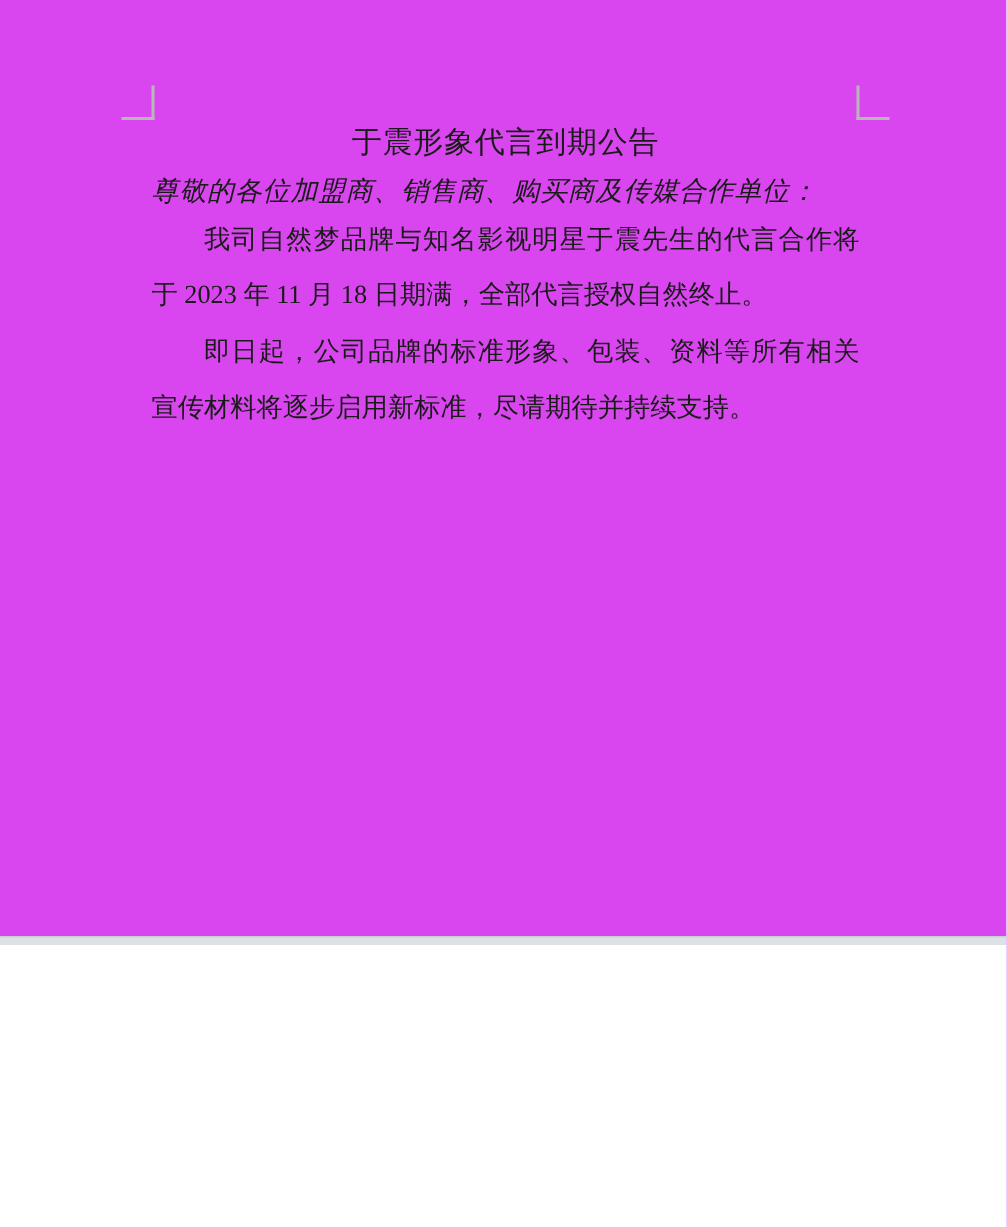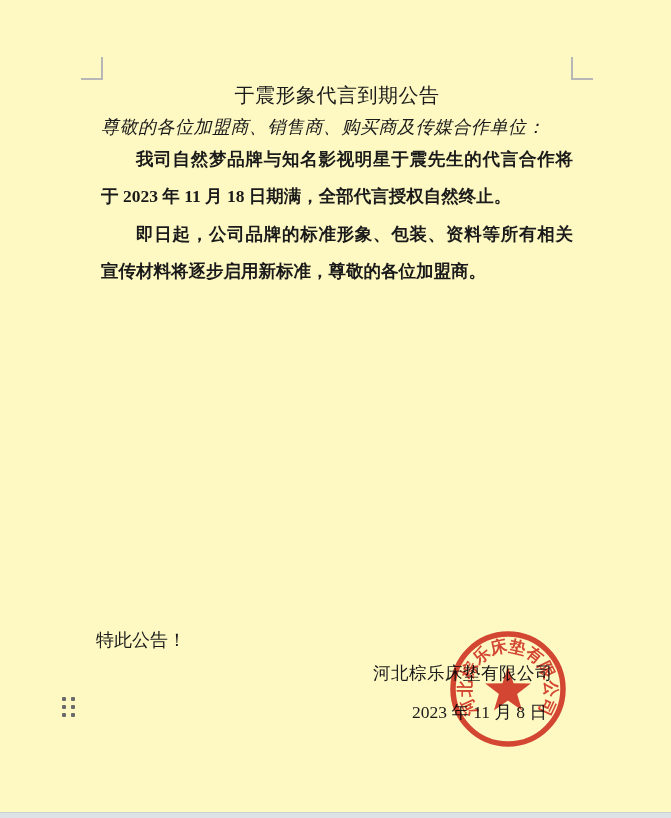--- a/index.html
+++ b/index.html
@@ -3,22 +3,22 @@
 <meta charset="utf-8">
 <style>
   html, body {
     margin: 0;
     padding: 0;
     background: #ffffff;
   }
   .page {
     position: relative;
     width: 671px;
-    height: 818px;
-    background: #fef9c3;
+    height: 630px;
+    background: #d946ef;
     overflow: hidden;
     font-family: "Liberation Serif", "DejaVu Serif", serif;
     color: #1a1a1a;
   }
   
   .crop-mark {
     position: absolute;
     width: 20px;
     height: 21px;
   }
@@ -56,21 +56,20 @@
     font-style: italic;
   }
   .doc-body {
     position: absolute;
     top: 141px;
     left: 101px;
     width: 472px;
     font-size: 17.5px;
     line-height: 37.4px;
     text-align: justify;
-    font-weight: bold;
   }
   .doc-body p {
     margin: 0;
     text-indent: 2em;
   }
   .closing {
     position: absolute;
     top: 628px;
     left: 96px;
     width: 472px;
@@ -155,21 +154,21 @@
 
   <div class="crop-mark tl"></div>
   <div class="crop-mark tr"></div>
 
   <h1 class="doc-title">于震形象代言到期公告</h1>
 
   <p class="salutation">尊敬的各位加盟商、销售商、购买商及传媒合作单位：</p>
 
   <div class="doc-body">
     <p>我司自然梦品牌与知名影视明星于震先生的代言合作将于 2023 年 11 月 18 日期满，全部代言授权自然终止。</p>
-    <p>即日起，公司品牌的标准形象、包装、资料等所有相关宣传材料将逐步启用新标准，尊敬的各位加盟商。</p>
+    <p>即日起，公司品牌的标准形象、包装、资料等所有相关宣传材料将逐步启用新标准，尽请期待并持续支持。</p>
   </div>
 
   <p class="closing">特此公告！</p>
 
   <p class="sig-company">河北棕乐床垫有限公司</p>
   <p class="sig-date">2023 年 11 月 8 日</p>
 
   <svg class="stamp" viewBox="0 0 132 132">
     <circle cx="66" cy="66" r="55" fill="none" stroke-width="5.5" stroke="#d0342c"></circle>
     <polygon points="66,44 71.6,60.2 88.8,60.6 75.1,71 80.1,87.4 66,77.6 51.9,87.4 56.9,71 43.2,60.6 60.4,60.2" fill="#d0342c"></polygon>

